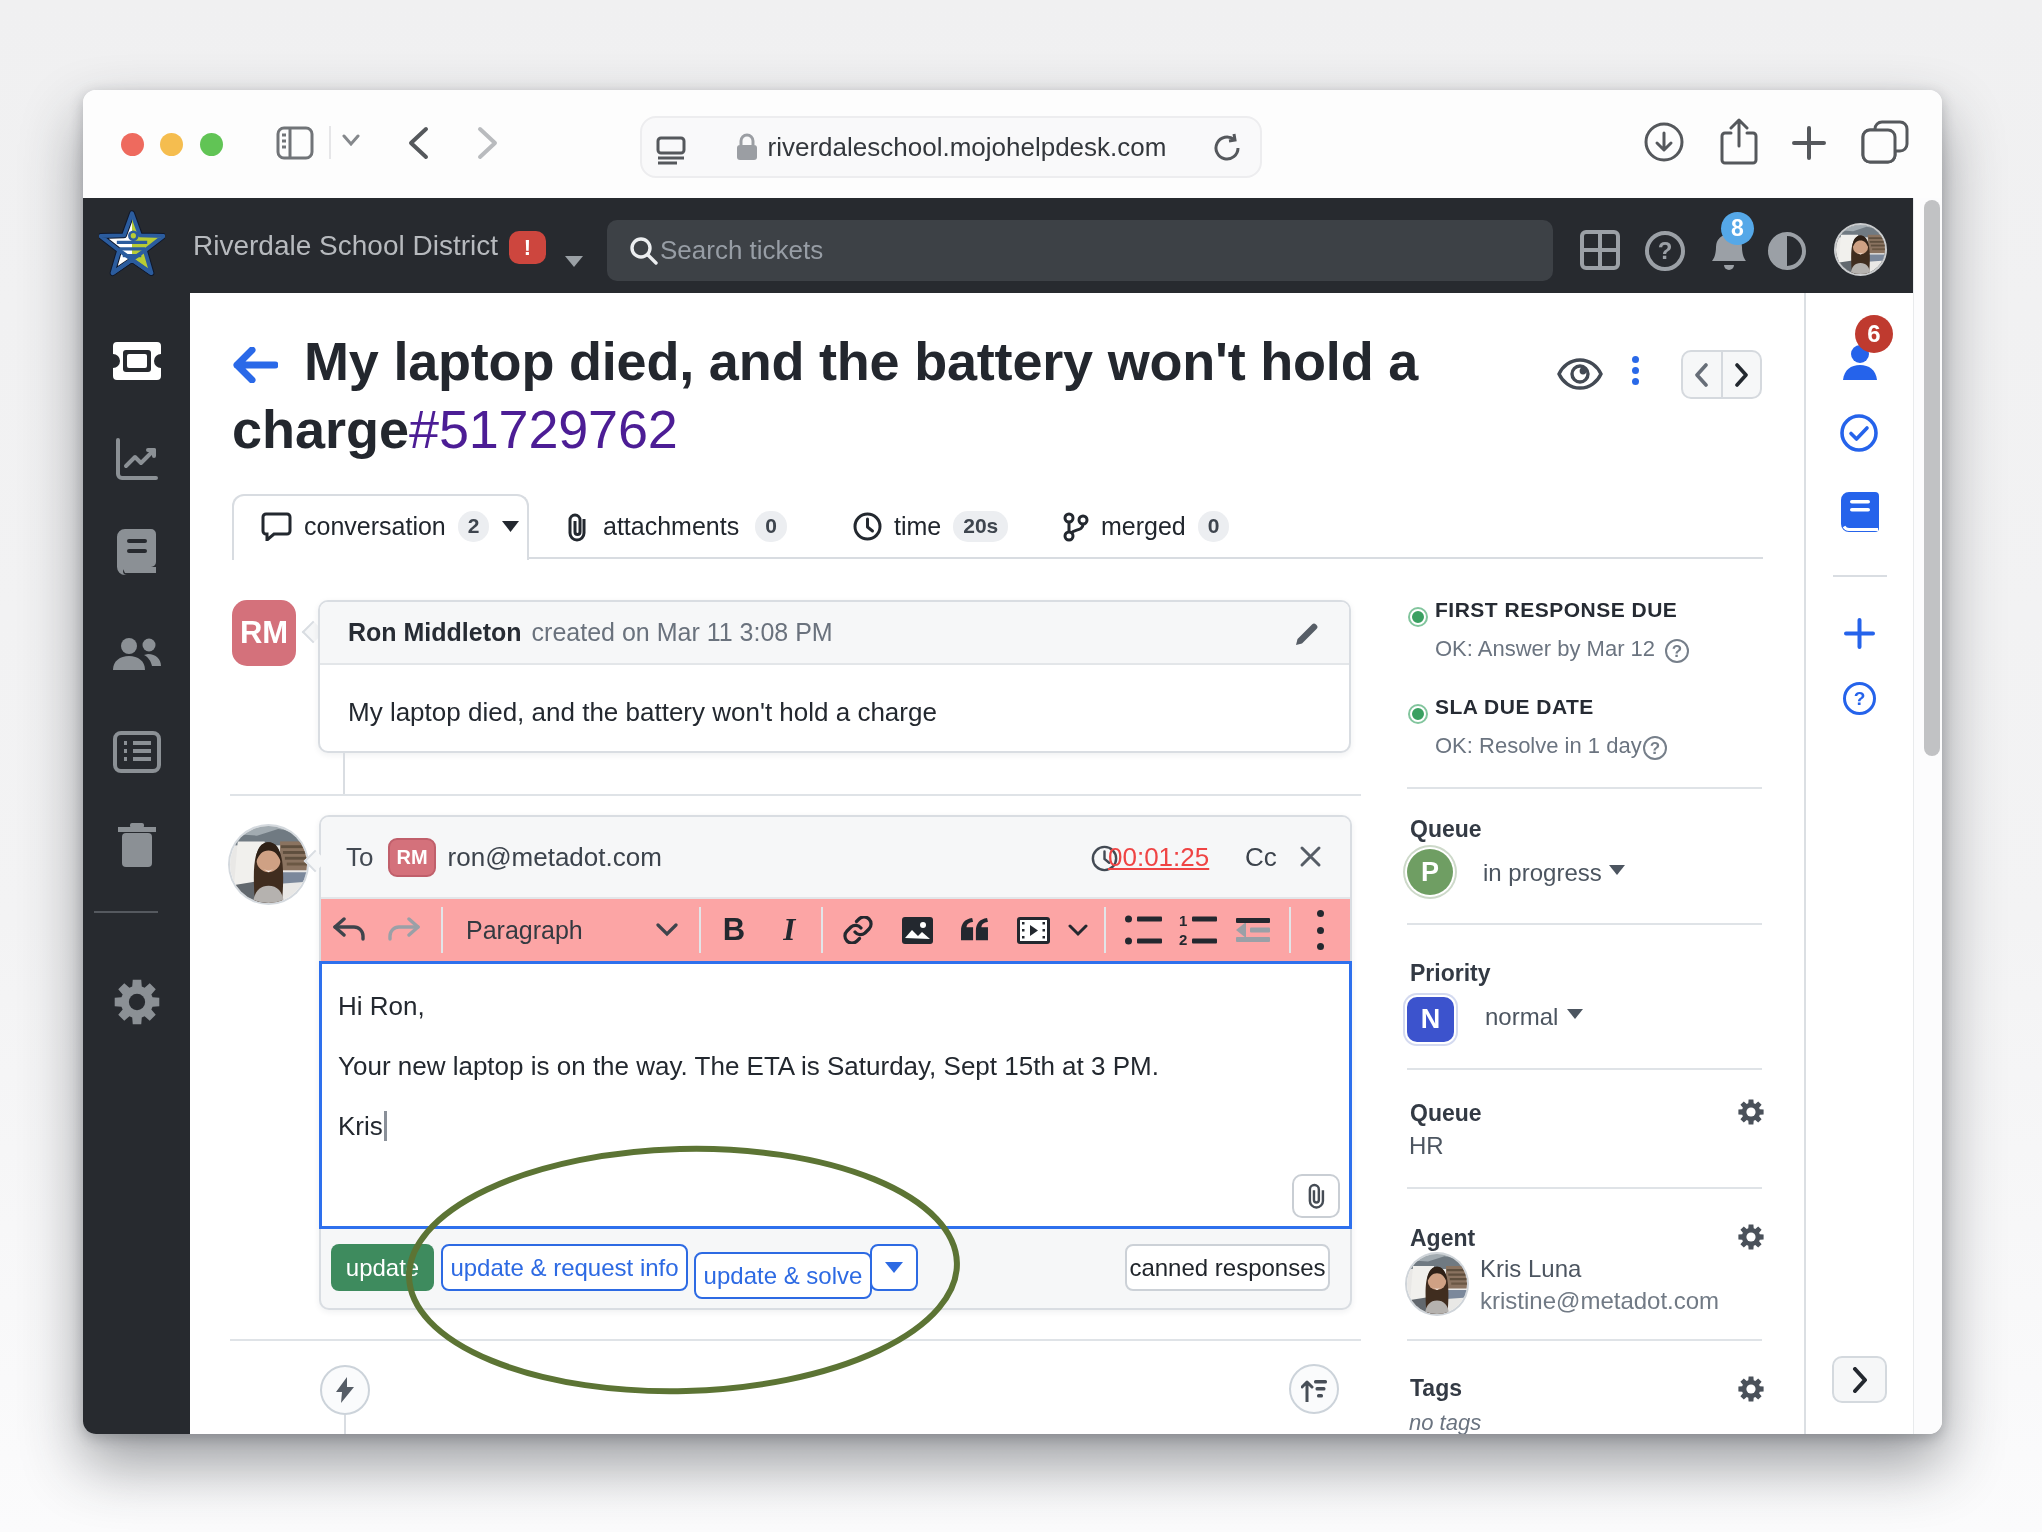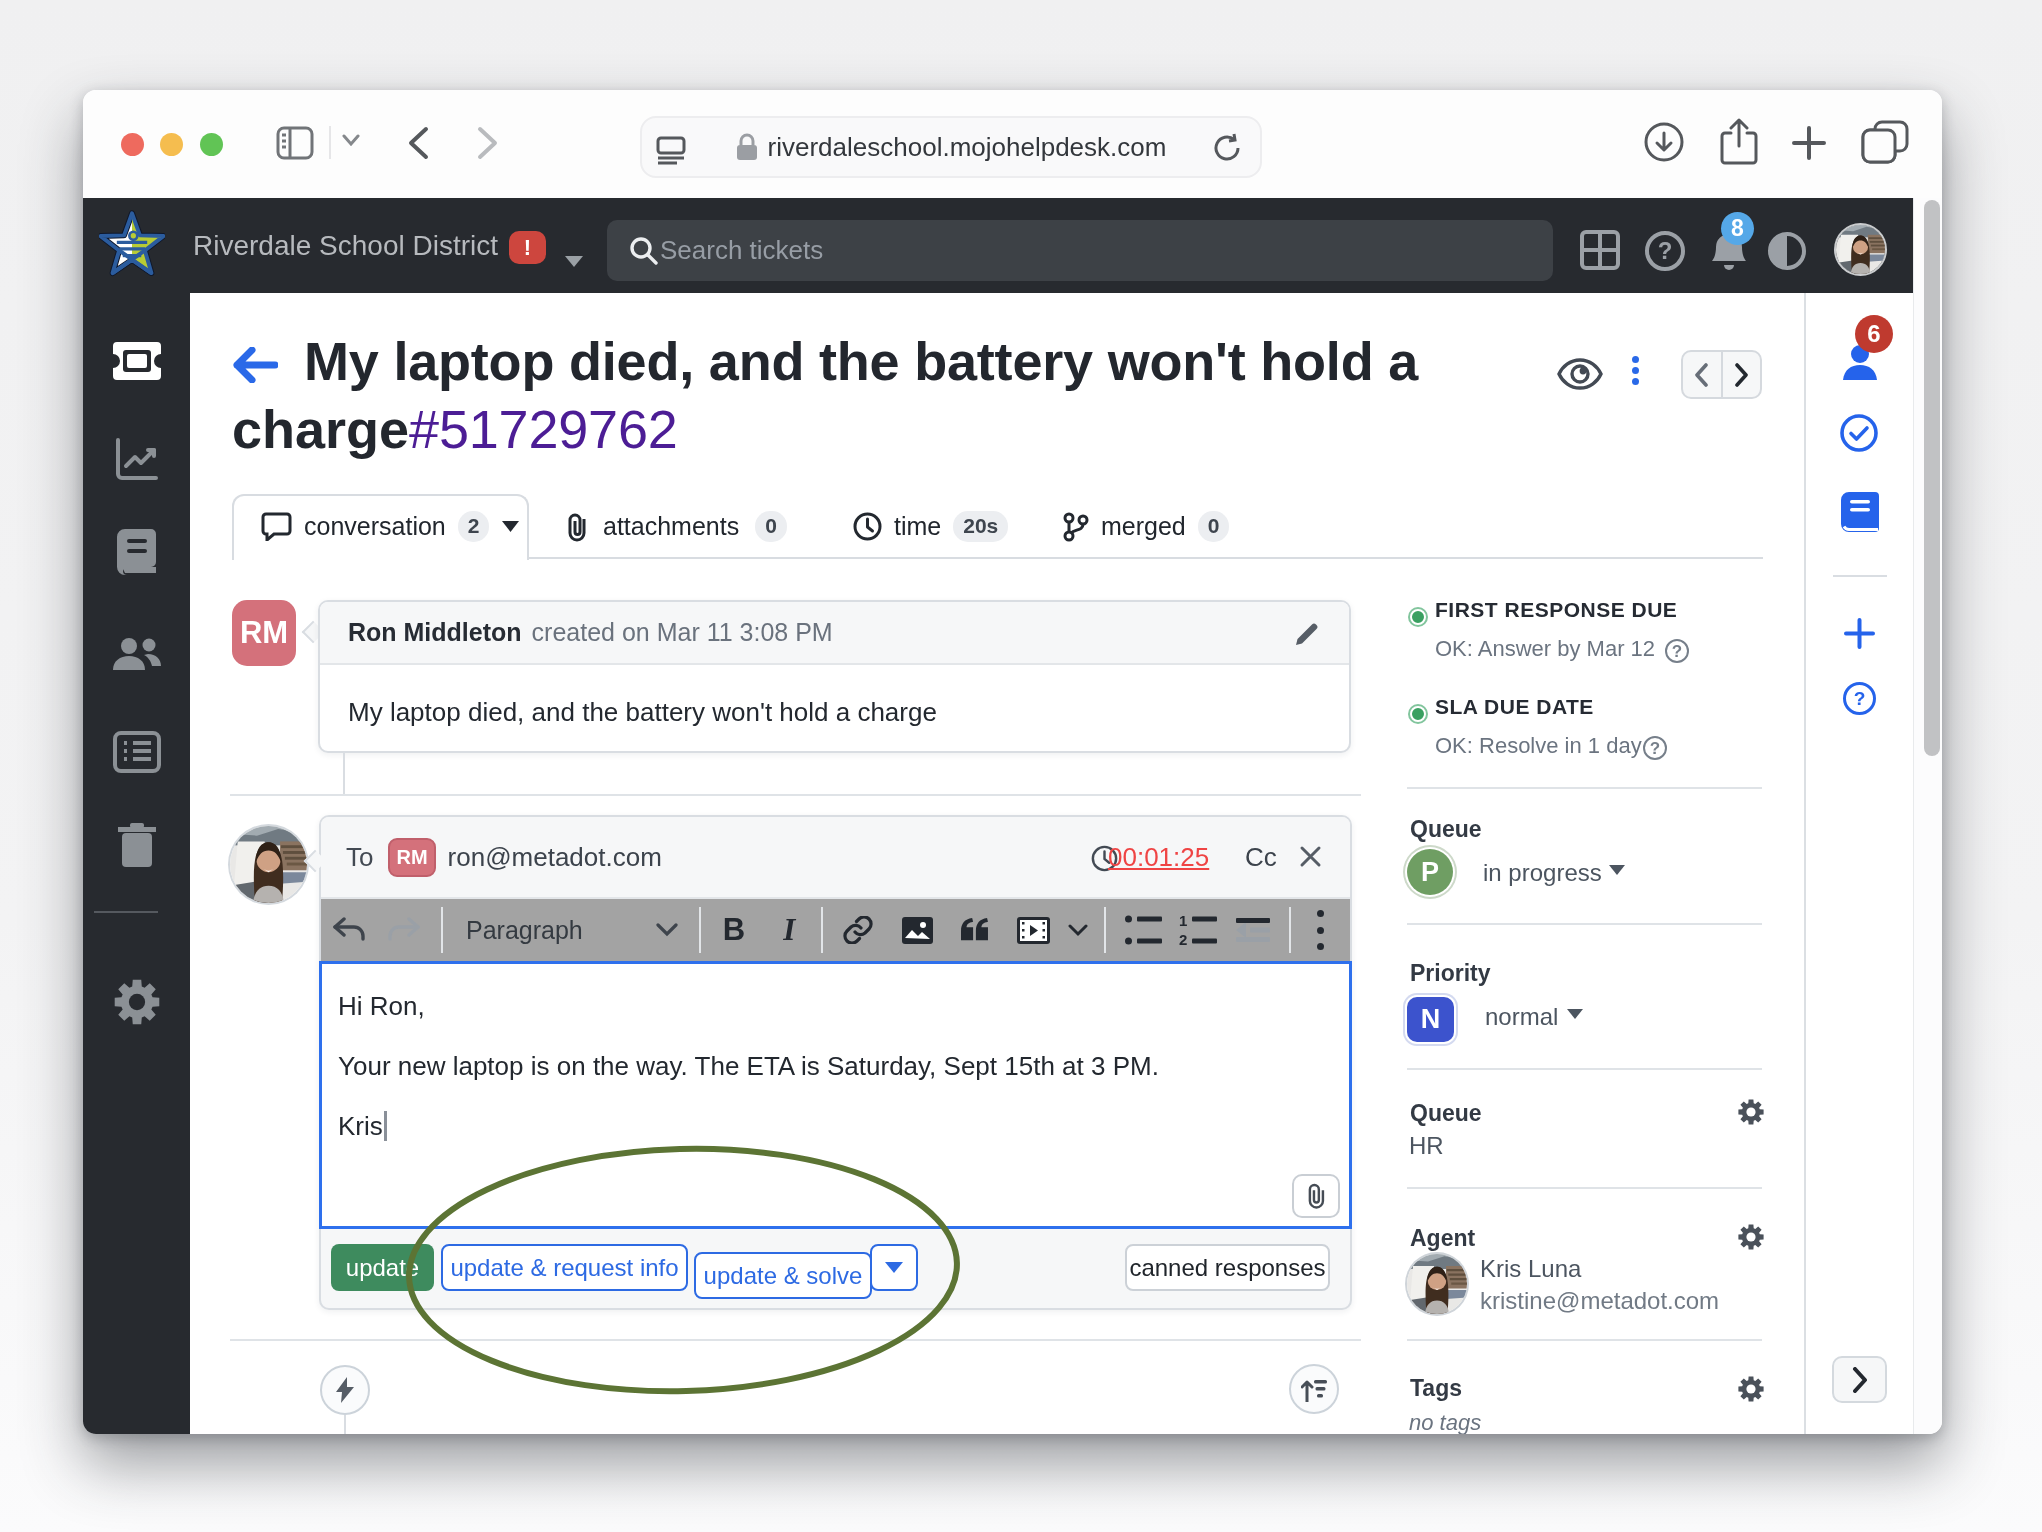--- a/index.html
+++ b/index.html
@@ -55,21 +55,21 @@
 .rmava { position:absolute; left:149px; top:510px; width:64px; height:66px; background:#d4717b; border-radius:15px; color:#fff; font-size:31px; font-weight:700; display:flex; align-items:center; justify-content:center; }
 .notch { position:absolute; width:16px; height:16px; background:#f6f7f8; border-left:2px solid #d9dde2; border-bottom:2px solid #d9dde2; transform:rotate(45deg); }
 .msgbody { position:absolute; left:28px; top:95px; font-size:26px; color:#23282f; }
 .vline { position:absolute; width:2px; background:#d9dde2; }
 .hr { position:absolute; height:2px; background:#dfe3e7; }
 
 
 .composecard { position:absolute; left:236px; top:725px; width:1033px; height:495px; border:2px solid #d9dde2; border-radius:10px; background:#f6f7f8; box-shadow:0 2px 6px rgba(31,41,55,.07); }
 .torow { position:absolute; left:0; top:0; right:0; height:82px; border-bottom:2px solid #e3e6e9; border-radius:8px 8px 0 0; background:#f6f7f8; display:flex; align-items:center; font-size:26px; color:#434a53; }
 .rmchip { display:inline-block; background:#d4717b; border:2px solid #c05f6b; border-radius:9px; color:#fff; font-weight:700; font-size:20px; padding:6px 6px; margin:0 12px 0 15px; }
-.toolbar { position:absolute; left:0; top:82px; right:0; height:62px; background:#a3a3a3; display:flex; align-items:center; color:#343a41; }
+.toolbar { position:absolute; left:0; top:82px; right:0; height:62px; background:#fca5a5; display:flex; align-items:center; color:#343a41; }
 .tsep { width:2px; height:46px; background:#e2e5e8; margin:0 0; }
 .editor { position:absolute; left:-2px; top:144px; width:1033px; height:268px; background:#fff; border:3px solid #2e70ed; font-size:26px; color:#23282f; }
 .composeava { position:absolute; left:147px; top:736px; width:77px; height:77px; border-radius:50%; overflow:hidden; box-shadow:0 0 0 2px #d4d9de; }
 .btn { position:absolute; height:47px; border-radius:8px; font-size:24px; white-space:nowrap; display:flex; align-items:center; justify-content:center; }
 .btn.green { background:#3e8b5e; color:#fff; }
 .btn.blue { background:#fff; border:2px solid #2d6ae3; color:#2d6ae3; font-weight:500; }
 .btn.plain { background:#fff; border:2px solid #ccd1d7; color:#20252b; }
 
 
 .rcol-label { position:absolute; font-size:23px; font-weight:700; color:#333a44; }

